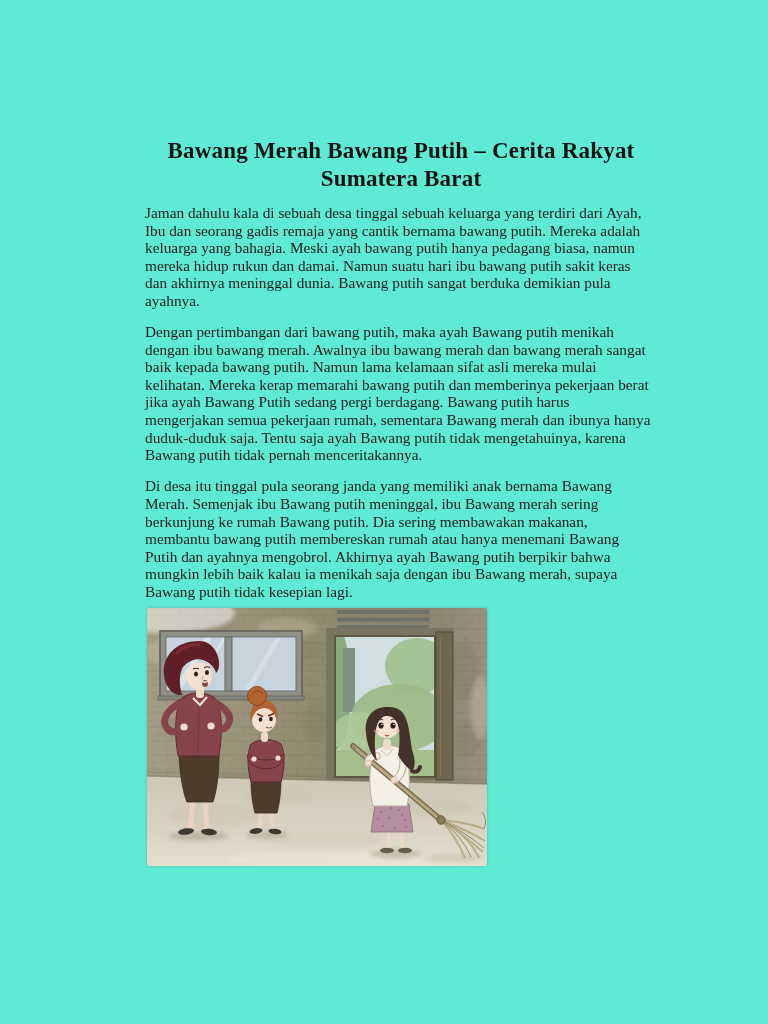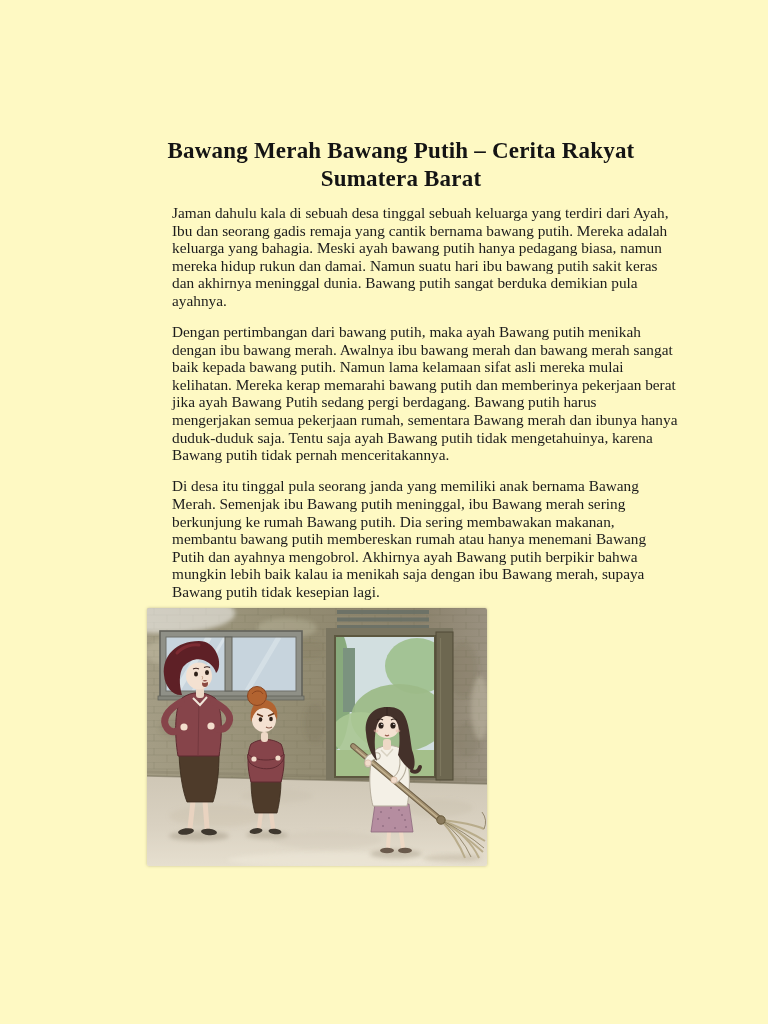--- a/index.html
+++ b/index.html
@@ -1,26 +1,26 @@
 <!DOCTYPE html>
 <html><head>
 <meta charset="utf-8">
 <style>
   html,body{margin:0;padding:0;}
   body{
     width:768px;height:1024px;background:#ffffff;
     font-family:"Liberation Serif", serif;color:#1e1e1e;
   }
-  .page{position:relative;width:768px;height:1024px;background:#fef9c3;overflow:hidden;}
+  .page{position:relative;width:768px;height:1024px;background:#5eead4;overflow:hidden;}
   .title{
     position:absolute;top:137px;left:145px;width:512px;margin:0;
     text-align:center;font-size:23px;line-height:27.5px;font-weight:700;
     white-space:pre-line;color:#141414;letter-spacing:0.2px;
   }
-  .content{position:absolute;top:204px;left:145px;width:548px;margin-left:27px;}
+  .content{position:absolute;top:204px;left:145px;width:548px;}
   .para{
     margin:0 0 13.5px 0;font-size:15.3px;line-height:17.6px;
     white-space:pre-line;color:#1c1c1c;
   }
   .illustration{
     position:absolute;left:147px;top:608px;width:340px;height:258px;margin:0;
     border-radius:2px;overflow:hidden;
     box-shadow:0 0 3px rgba(90,85,70,0.35);
   }
   .illustration svg{display:block;}

